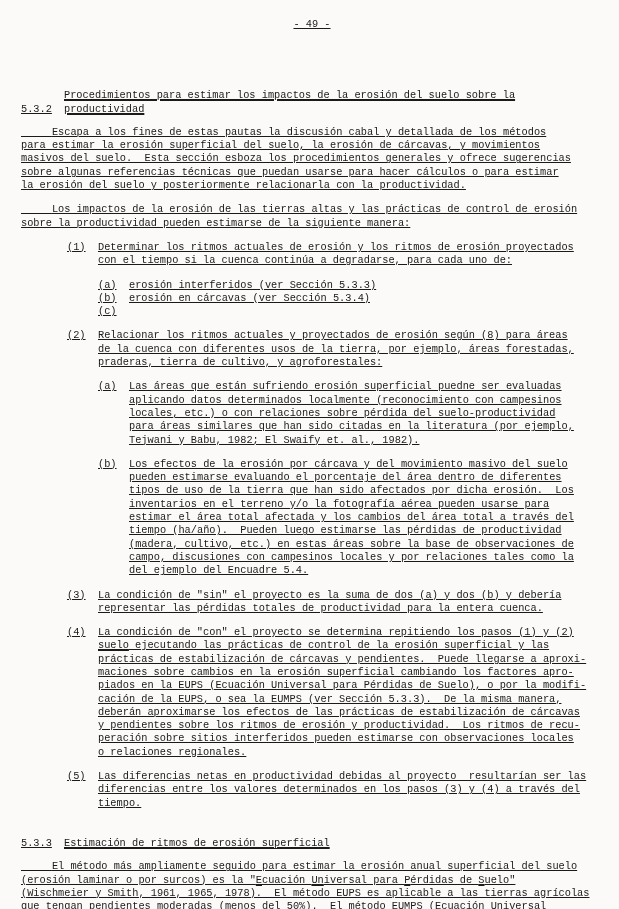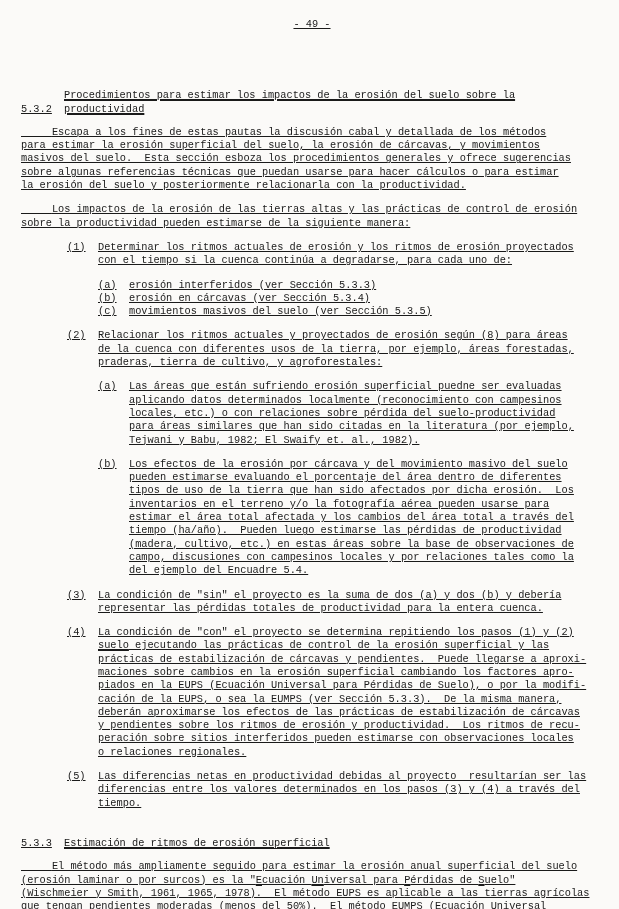--- a/index.html
+++ b/index.html
@@ -71,21 +71,20 @@
           <div class="sub">
             <div class="marker">(a)</div>
             <div class="sub-text">erosión interferidos (ver Sección 5.3.3)</div>
           </div>
           <div class="sub">
             <div class="marker">(b)</div>
             <div class="sub-text">erosión en cárcavas (ver Sección 5.3.4)</div>
           </div>
           <div class="sub">
             <div class="marker">(c)</div>
-            <div class="sub-text">movimientos masivos del suelo (ver Sección 5.3.5)</div>
           </div>
         </div>
       </div>
     </div>
 
     <div class="step">
       <div class="marker">(2)</div>
       <div class="body">
         <div class="step-text">Relacionar los ritmos actuales y proyectados de erosión según (8) para áreas
 de la cuenca con diferentes usos de la tierra, por ejemplo, áreas forestadas,

